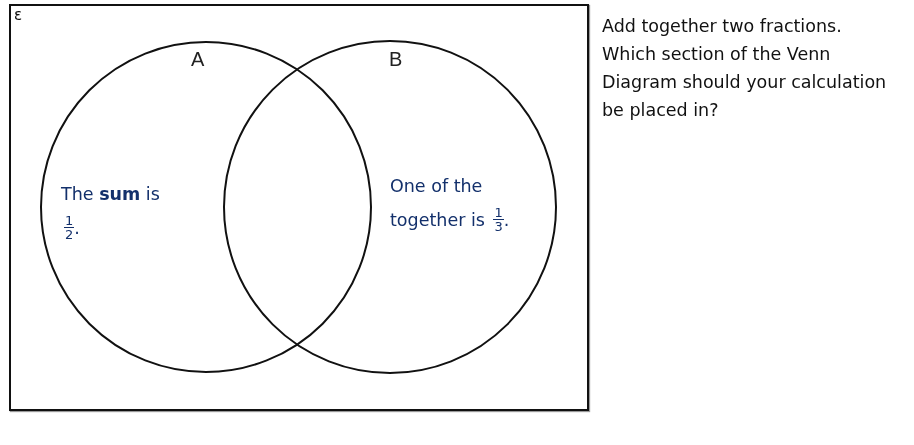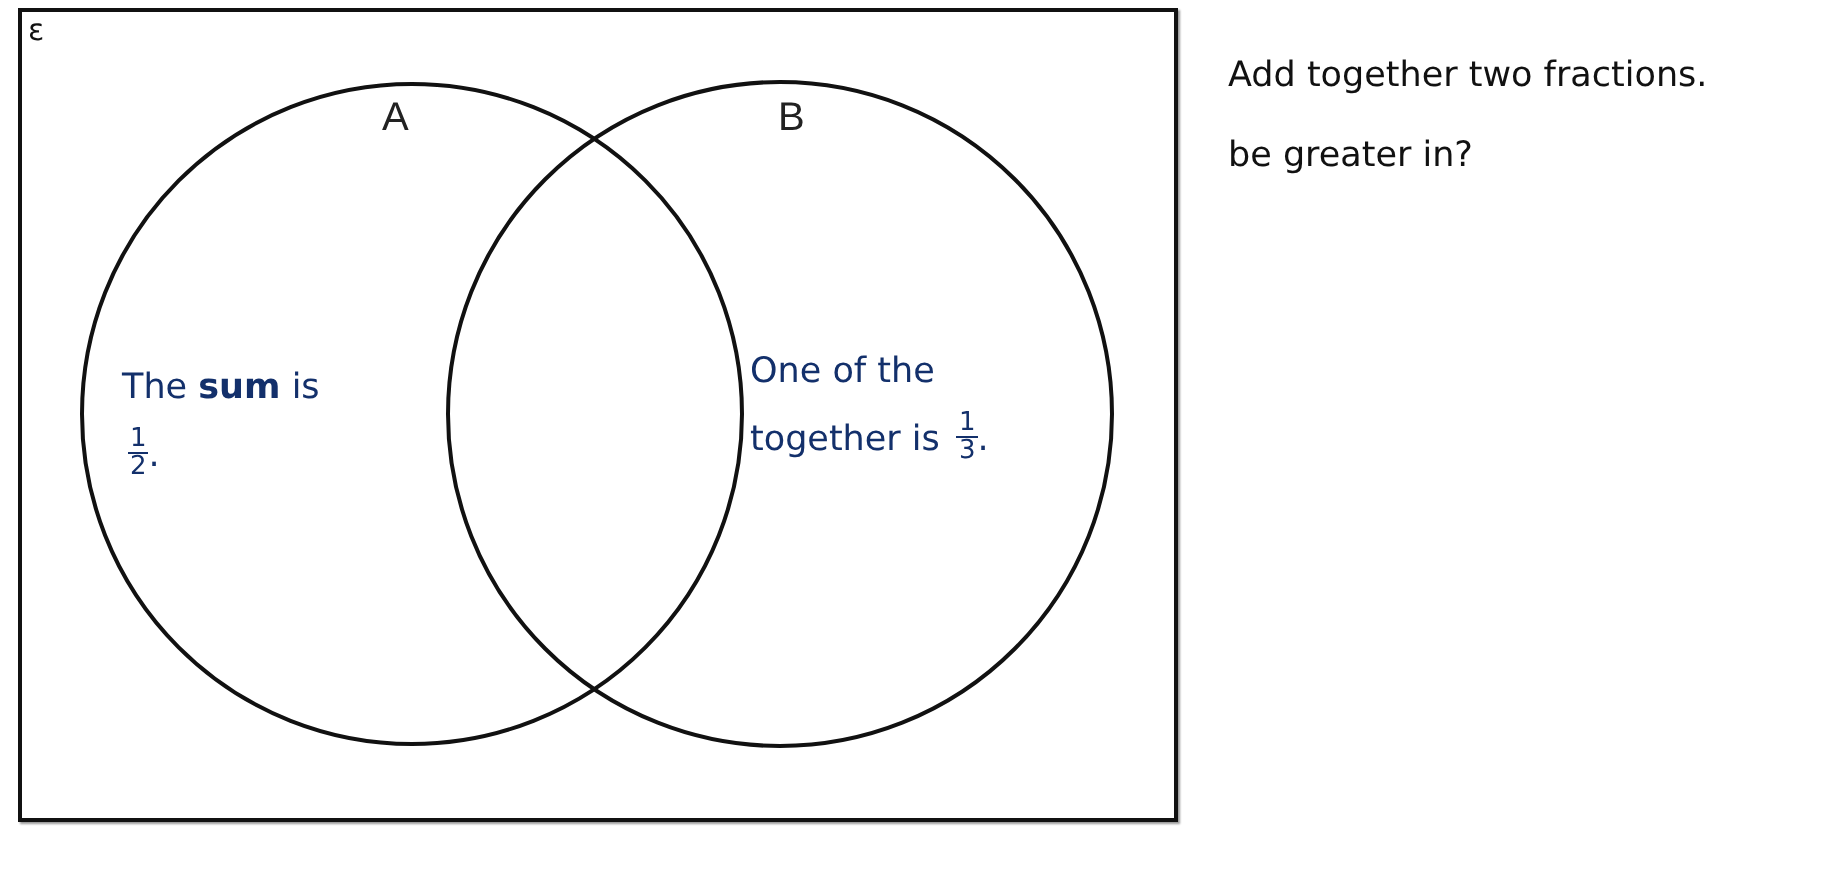--- a/index.html
+++ b/index.html
@@ -14,42 +14,44 @@
   .region-text { position: absolute; font-family: "DejaVu Sans", sans-serif;
                  font-size: 17.5px; color: #13306b; line-height: 34px; white-space: nowrap; }
   .region-text b { font-weight: bold; }
   .frac { display: inline-block; vertical-align: middle; text-align: center;
           font-size: 13px; line-height: 13px; margin-left: 3px; position: relative; top: -2px; }
   .frac .num { display: block; border-bottom: 1.2px solid #13306b; padding: 0 1px; }
   .frac .den { display: block; }
   .question { position: absolute; left: 602px; top: 12px; width: 312px;
               font-family: "DejaVu Sans", sans-serif; font-size: 17.5px; line-height: 28px;
               color: #111; white-space: nowrap; }
-  .question div { margin: 12px; }
+  .question div { margin: 0; }
 </style>
 </head>
 <body>
 
 <div class="universe"></div>
 <div class="epsilon">ε</div>
 
 <svg class="venn" width="914" height="445">
   <circle cx="206" cy="207" r="165" fill="none" stroke="#111" stroke-width="2"></circle>
   <circle cx="390" cy="207" r="166" fill="none" stroke="#111" stroke-width="2"></circle>
 </svg>
 
 <div class="label" style="left:191px; top:48px;">A</div>
 <div class="label" style="left:389px; top:48px;">B</div>
 
 <div class="region-text" style="left:61px; top:177px;">
   <div><span>The </span><b>sum</b><span> is</span></div>
   <div><span class="frac"><span class="num">1</span><span class="den">2</span></span><span>.</span></div>
 </div>
 
-<div class="region-text" style="left:375px; top:169px;">
+<div class="region-text" style="left:390px; top:169px;">
   <div>One of the</div>
   <div><span>together is </span><span class="frac"><span class="num">1</span><span class="den">3</span></span><span>.</span></div>
 </div>
 
 <div class="question">
   <div>Add together two fractions.</div>
-  <div>be greater in?</div>
+  <div>Which section of the Venn</div>
+  <div>Diagram should your calculation</div>
+  <div>be placed in?</div>
 </div>
 
 </body></html>

